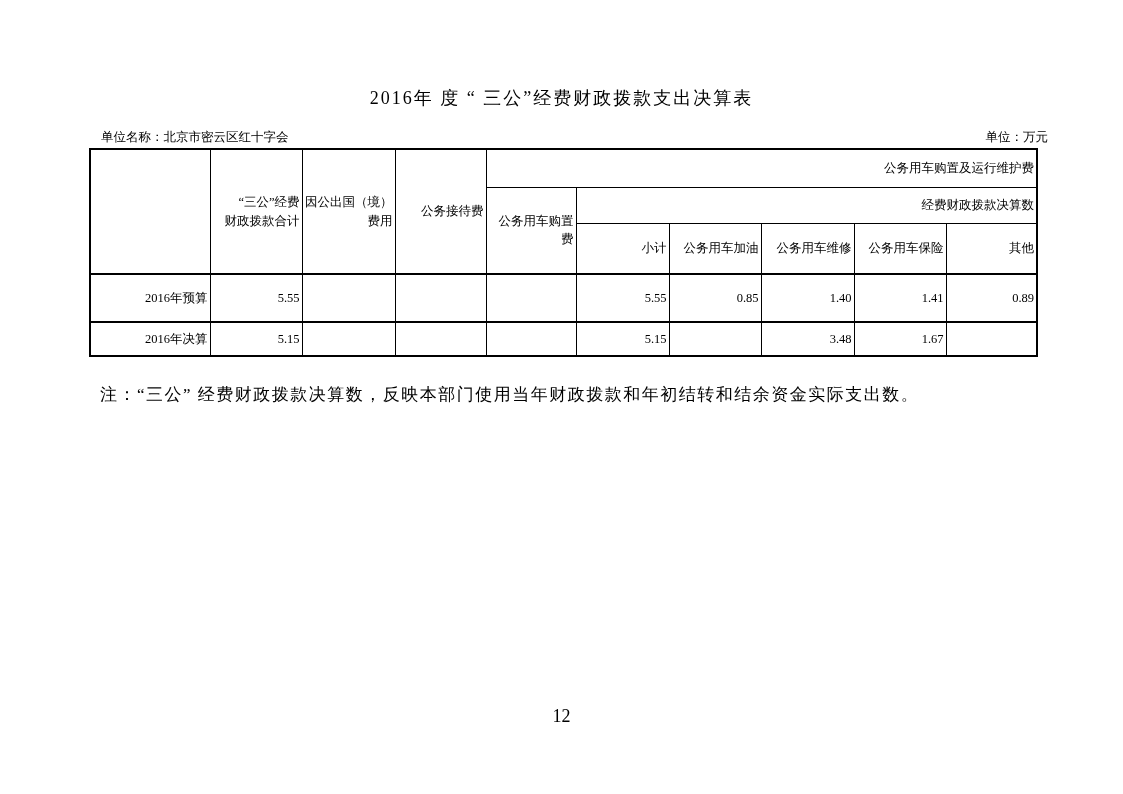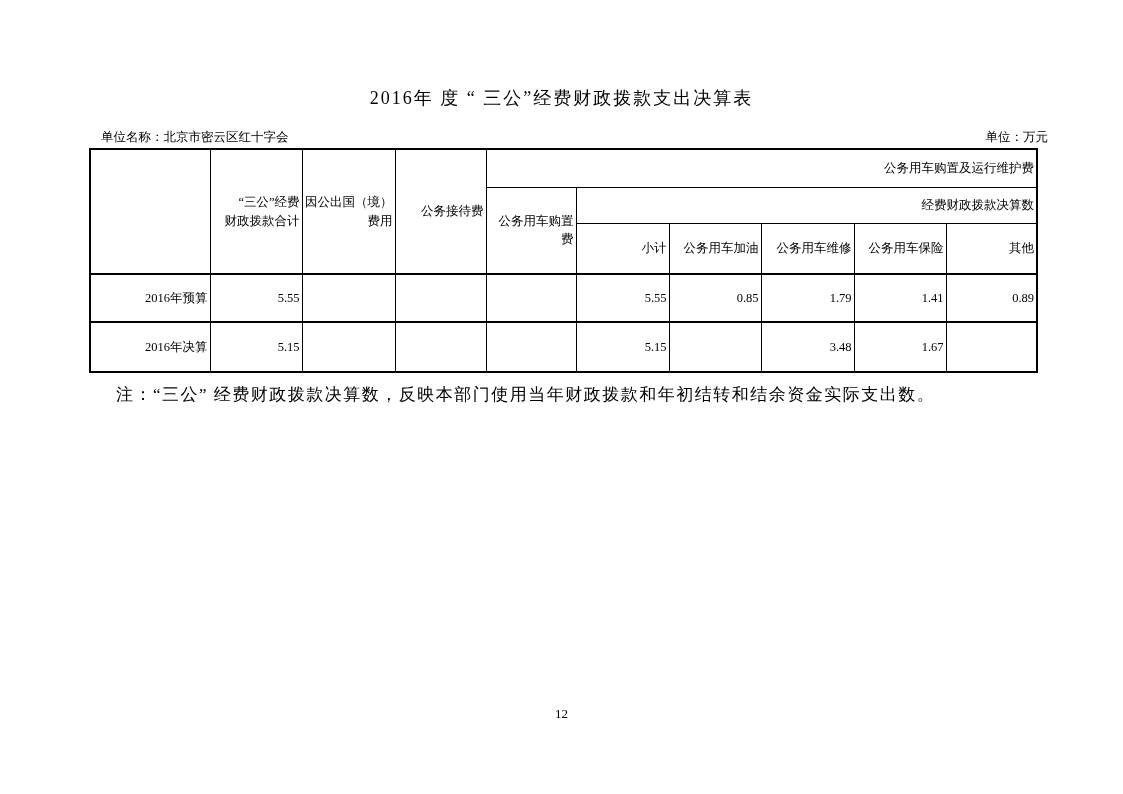--- a/index.html
+++ b/index.html
@@ -60,36 +60,36 @@
   
   table.fin-table tr.data-row td { border-top-width: 2px; }
   .dbl {
     white-space: pre-line;
     line-height: 44px;
   }
   tr.hr1 { height: 38px; }
   tr.hr2 { height: 36px; }
   tr.hr3 { height: 51px; }
   tr.dr1 { height: 48px; margin-top: 8px; }
-  tr.dr2 { height: 50px; }
+  tr.dr2 { height: 34px; }
   .note {
     position: absolute;
     top: 383px;
-    left: 116px;
+    left: 100px;
     font-size: 17px;
     letter-spacing: 1.5px;
     white-space: nowrap;
   }
   .page-number {
     position: absolute;
     top: 706px;
     left: 0;
     width: 100%;
     text-align: center;
-    font-size: 13px;
+    font-size: 18px;
   }
 </style>
 </head>
 <body>
 
 <div class="page">
 
   <div class="doc-title">2016年 度 “ 三公”经费财政拨款支出决算表</div>
 
   <div class="meta-row">
@@ -134,21 +134,21 @@
       </tr>
 
       <tr class="dr1 data-row">
         <td>2016年预算</td>
         <td>5.55</td>
         <td></td>
         <td></td>
         <td></td>
         <td>5.55</td>
         <td>0.85</td>
-        <td>1.79</td>
+        <td>1.40</td>
         <td>1.41</td>
         <td>0.89</td>
       </tr>
       <tr class="dr2 data-row">
         <td>2016年决算</td>
         <td>5.15</td>
         <td></td>
         <td></td>
         <td></td>
         <td>5.15</td>

